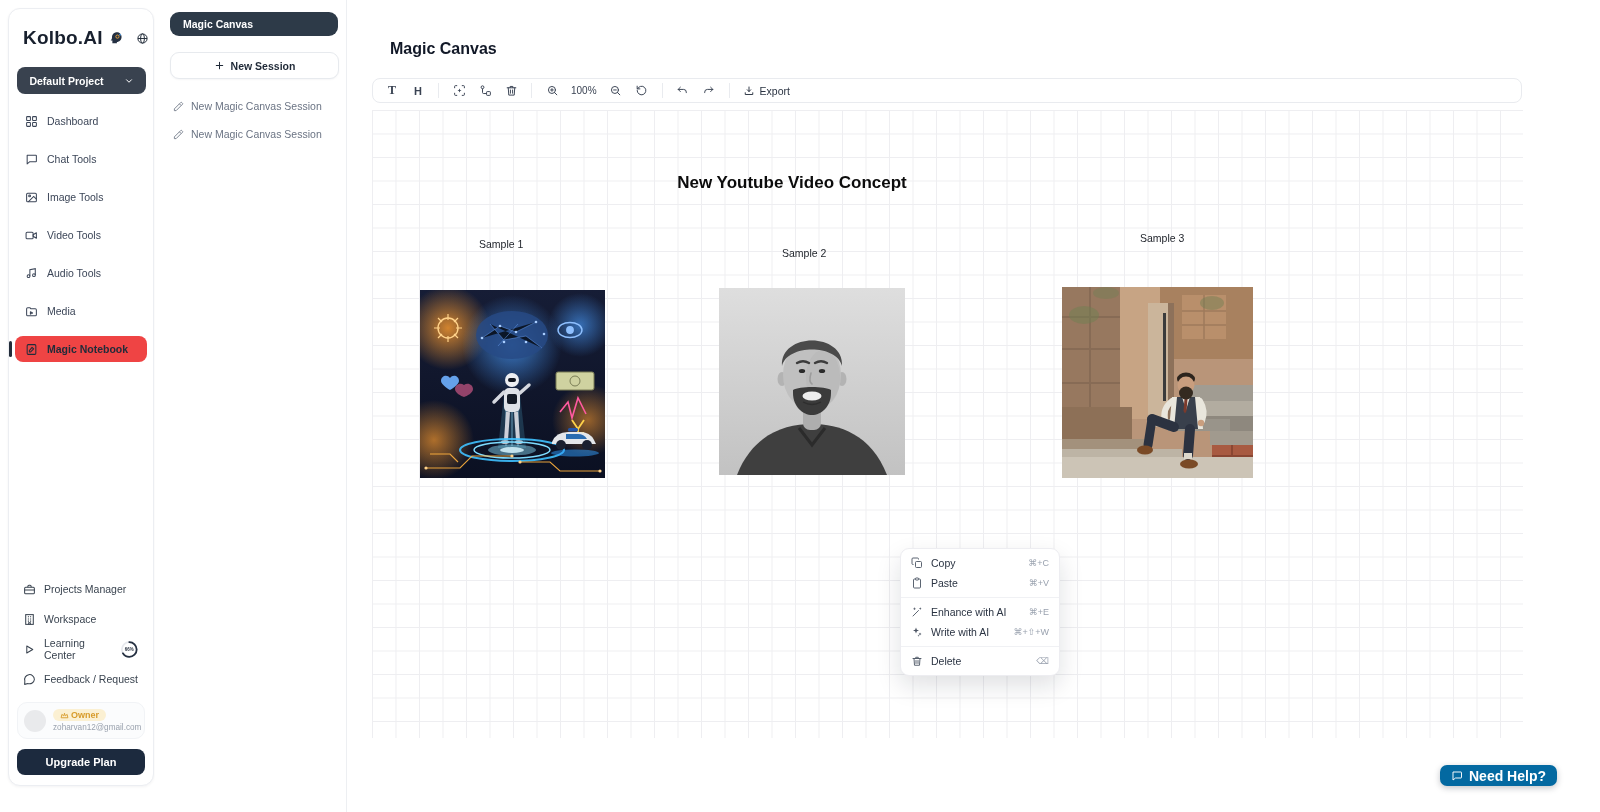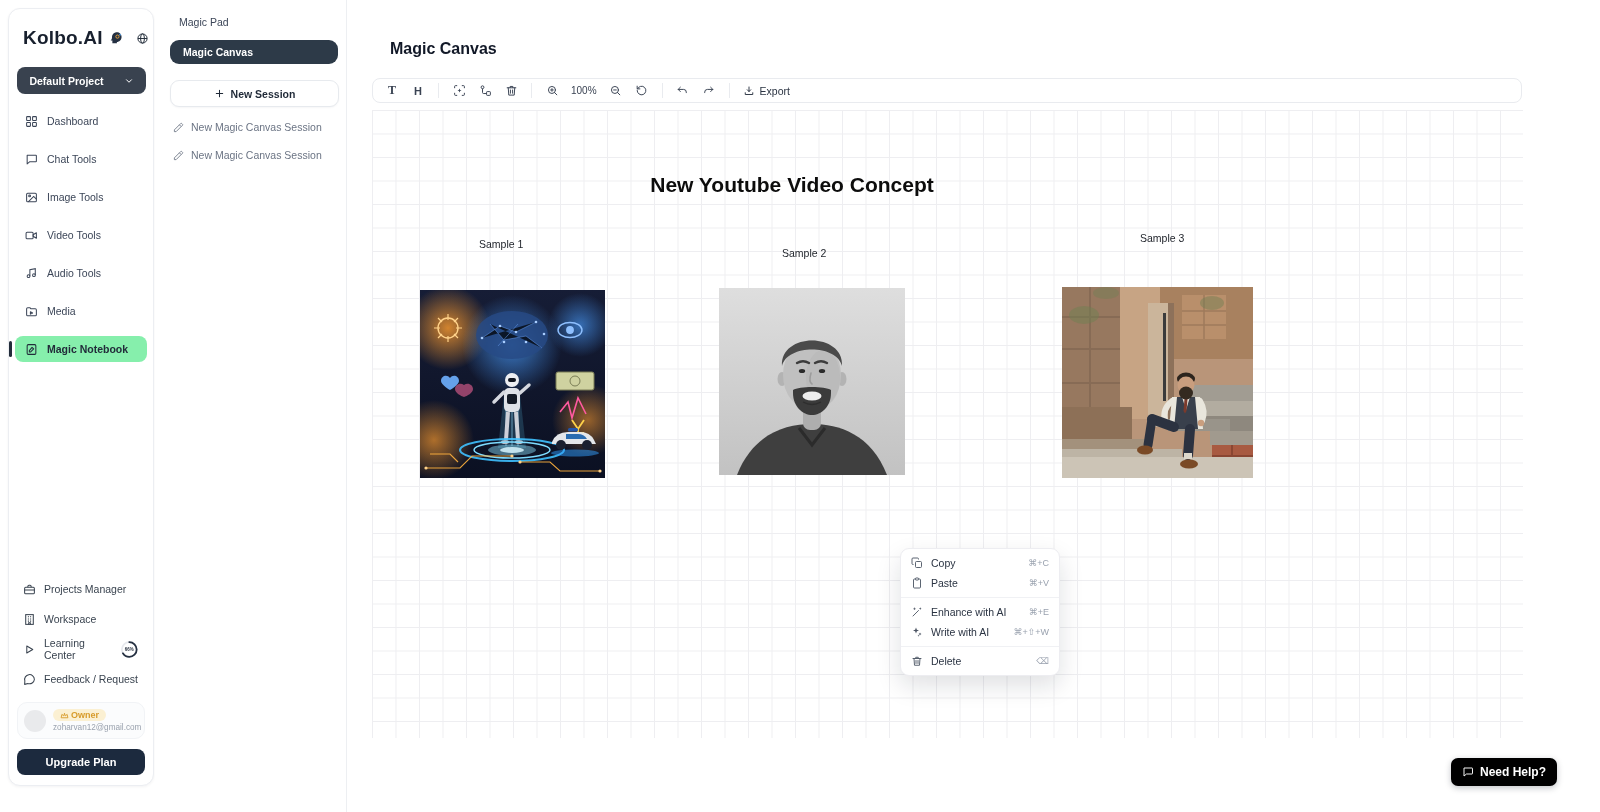--- a/index.html
+++ b/index.html
@@ -9,67 +9,67 @@
   
   .sidebar { position:absolute; left:8px; top:8px; width:146px; height:778px; background:#fff; border:1px solid #eceef2; border-radius:12px; box-shadow:0 1px 3px rgba(16,24,40,.05); }
   .logo-row { display:flex; align-items:center; gap:6px; padding:18px 12px 10px 14px; }
   .brand { font-weight:bold; font-size:19px; letter-spacing:.2px; color:#18202e; }
   .logo-row .spacer { flex:1; }
   .icon-btn { display:flex; align-items:center; justify-content:center; width:18px; height:18px; cursor:pointer; color:#222c3a; }
   .project-btn { display:flex; align-items:center; justify-content:center; gap:20px; margin:8px 8px 14px 8px; width:129px; height:27px; background:#39424f; color:#fff; border:none; border-radius:8px; font-size:10.5px; font-weight:bold; font-family:inherit; cursor:pointer; }
   .nav { display:flex; flex-direction:column; gap:12px; padding:0 6px;text-align:center; }
   .nav-item { position:relative; display:flex; align-items:center; gap:9px; height:26px; padding:0 10px; border-radius:8px; font-size:10.5px; color:#3c4658; cursor:pointer; }
   .nav-item svg { flex:none; }
-  .nav-item.active { background:#86efac; color:#222c3a; font-weight:bold; }
+  .nav-item.active { background:#ef4444; color:#222c3a; font-weight:bold; }
   .nav-item.active::before { content:""; position:absolute; left:-6px; top:5px; width:3px; height:16px; background:#222c3a; border-radius:2px; }
   .sidebar-bottom { position:absolute; left:0; bottom:10px; width:100%; padding:0 8px; }
   .foot-item { display:flex; align-items:center; gap:8px; height:30px; padding:0 6px; font-size:10.5px; color:#39434f; cursor:pointer; }
   .ring-badge { margin-left:2px; }
   .ring-badge text { font-size:5px; fill:#2a3342; font-weight:bold; font-family:"Liberation Sans","DejaVu Sans",sans-serif; }
   .user-card { display:flex; align-items:center; gap:7px; margin:8px 0 10px 0; padding:6px 6px; background:#fbfcfd; border:1px solid #f1f3f6; border-radius:10px; cursor:pointer; }
   .avatar { width:22px; height:22px; border-radius:50%; background:#e9eaec; flex:none; }
   .user-meta { display:flex; flex-direction:column; gap:2px; min-width:0; }
   .owner-badge { display:inline-flex; align-items:center; gap:2px; align-self:flex-start; background:#fbf0d2; color:#d79b2b; font-size:9px; font-weight:bold; border-radius:8px; padding:1px 7px; }
   .user-email { font-size:8.2px; color:#9aa2ae; white-space:nowrap; }
   .upgrade-btn { width:100%; height:26px; background:#1c2a3e; color:#fff; font-size:11px; font-weight:bold; font-family:inherit; border:none; border-radius:8px; cursor:pointer; }
 
   
   .sessions-panel { position:absolute; left:155px; top:0; width:192px; height:812px; background:#fff; border-right:1px solid #edeff2; }
   .mp-link { display:block; padding:16px 0 0 24px; font-size:10.5px; color:#3c4658; cursor:pointer; }
   .mc-pill { display:flex; align-items:center; margin:12px 10px 0 15px; width:168px; height:24px; padding:0 13px; background:#2d3a48; color:#fff; border-radius:9px; font-size:10.5px; font-weight:bold; cursor:pointer; }
-  .new-session-btn { display:flex; align-items:center; justify-content:center; gap:6px; margin:16px 10px 8px 15px; width:169px; height:27px; background:#fff; border:1px solid #e7eaee; border-radius:9px; font-size:10.5px; font-weight:bold; color:#1f2937; font-family:inherit; cursor:pointer; box-shadow:0 1px 2px rgba(16,24,40,.04); }
+  .new-session-btn { display:flex; align-items:center; justify-content:center; gap:6px; margin:16px 10px 15px 15px; width:169px; height:27px; background:#fff; border:1px solid #e7eaee; border-radius:9px; font-size:10.5px; font-weight:bold; color:#1f2937; font-family:inherit; cursor:pointer; box-shadow:0 1px 2px rgba(16,24,40,.04); }
   .recent-title { padding:18px 0 4px 16px; font-size:13px; font-weight:bold; color:#111827; }
   .session-item { display:flex; align-items:center; gap:7px; margin:4px 8px 0 12px; padding:6px 6px; border-radius:8px; font-size:10.5px; color:#6b7484; cursor:pointer; }
 
   
   .main { position:absolute; left:347px; top:0; right:0; bottom:0; background:#fff; }
   .page-title { position:absolute; left:43px; top:40px; font-size:16px; font-weight:bold; color:#111827; }
   .toolbar { position:absolute; left:25px; top:78px; width:1150px; height:25px; display:flex; align-items:center; gap:4px; padding:0 8px; background:#fff; border:1px solid #e9ebef; border-radius:8px; }
   .tb { display:flex; align-items:center; justify-content:center; width:22px; height:19px; border:none; background:transparent; border-radius:5px; color:#3a4353; cursor:pointer; font-family:inherit; }
   .tserif { font-family:"Liberation Serif","DejaVu Serif",serif; font-size:12px; font-weight:bold; color:#3a4353; }
   .tsans { font-size:11px; font-weight:bold; color:#3a4353; }
   .sep { width:1px; height:15px; background:#e9ebef; margin:0 5px; }
   .zoom-label { font-size:10px; color:#3a4353; padding:0 4px; }
   .export-btn { display:flex; align-items:center; gap:5px; border:none; background:transparent; font-size:10.5px; color:#2a3342; font-family:inherit; cursor:pointer; padding:0 4px; }
 
   .canvas { position:absolute; left:25px; top:110px; width:1151px; height:628px;
     background-image:linear-gradient(#eeeef1 1px, transparent 1px), linear-gradient(90deg, #eeeef1 1px, transparent 1px);
     background-size:23.5px 23.5px; background-color:#fff; }
-  .canvas-heading { position:absolute; left:270px; top:63px; width:300px; text-align:center; font-size:21px; font-weight:bold; color:#0c0c0c; cursor:move; }
+  .canvas-heading { position:absolute; left:270px; top:63px; width:300px; text-align:center; font-size:17px; font-weight:bold; color:#0c0c0c; cursor:move; }
   .sample-label { position:absolute; font-size:10.5px; color:#23272e; cursor:move; }
   .sample-img { position:absolute; cursor:move; overflow:hidden; }
   .sample-img svg { display:block; }
 
   
   .ctx-menu { position:absolute; left:528px; top:438px; width:160px; background:#fff; border:1px solid #ededf1; border-radius:9px; box-shadow:0 10px 24px rgba(16,24,40,.13); padding:4px 0; }
   .ctx-item { display:flex; align-items:center; gap:8px; height:20px; padding:0 10px; font-size:10.5px; color:#2a3342; cursor:pointer; }
   .ctx-item .sc { margin-left:auto; font-size:9px; color:#9aa2af; }
   .ctx-sep { height:1px; background:#f0f1f4; margin:4px 0; }
 
-  .help-btn { position:absolute; right:43px; bottom:26px; display:flex; align-items:center; gap:6px; height:28px; padding:0 11px; background:#000000; color:#fff; border:none; border-radius:7px; font-size:12px; font-weight:bold; font-family:inherit; cursor:pointer; box-shadow:0 2px 6px rgba(16,24,40,.25); }
+  .help-btn { position:absolute; right:43px; bottom:26px; display:flex; align-items:center; gap:6px; height:21px; padding:0 11px; background:#0369a1; color:#fff; border:none; border-radius:7px; font-size:14px; font-weight:bold; font-family:inherit; cursor:pointer; box-shadow:0 2px 6px rgba(16,24,40,.25); }
 </style>
 </head>
 <body>
 
 <div class="app">
 
   <aside class="sidebar">
     <div class="logo-row">
       <span class="brand">Kolbo.AI</span>
       <span style="display:flex">
@@ -224,21 +224,20 @@
           </span>
           <span class="user-email">zoharvan12@gmail.com</span>
         </span>
       </div>
 
       <button class="upgrade-btn">Upgrade Plan</button>
     </div>
   </aside>
 
   <section class="sessions-panel">
-    <span class="mp-link">Magic Pad</span>
     <div class="mc-pill">Magic Canvas</div>
     <button class="new-session-btn">
       <span style="display:flex">
           <svg width="11" height="11" viewBox="0 0 24 24" fill="none" stroke="#1f2937" stroke-width="2.2" stroke-linecap="round">
             <path d="M12 5v14M5 12h14"></path>
           </svg>
         </span>
       <span>New Session</span>
     </button>
     <div class="session-item">

